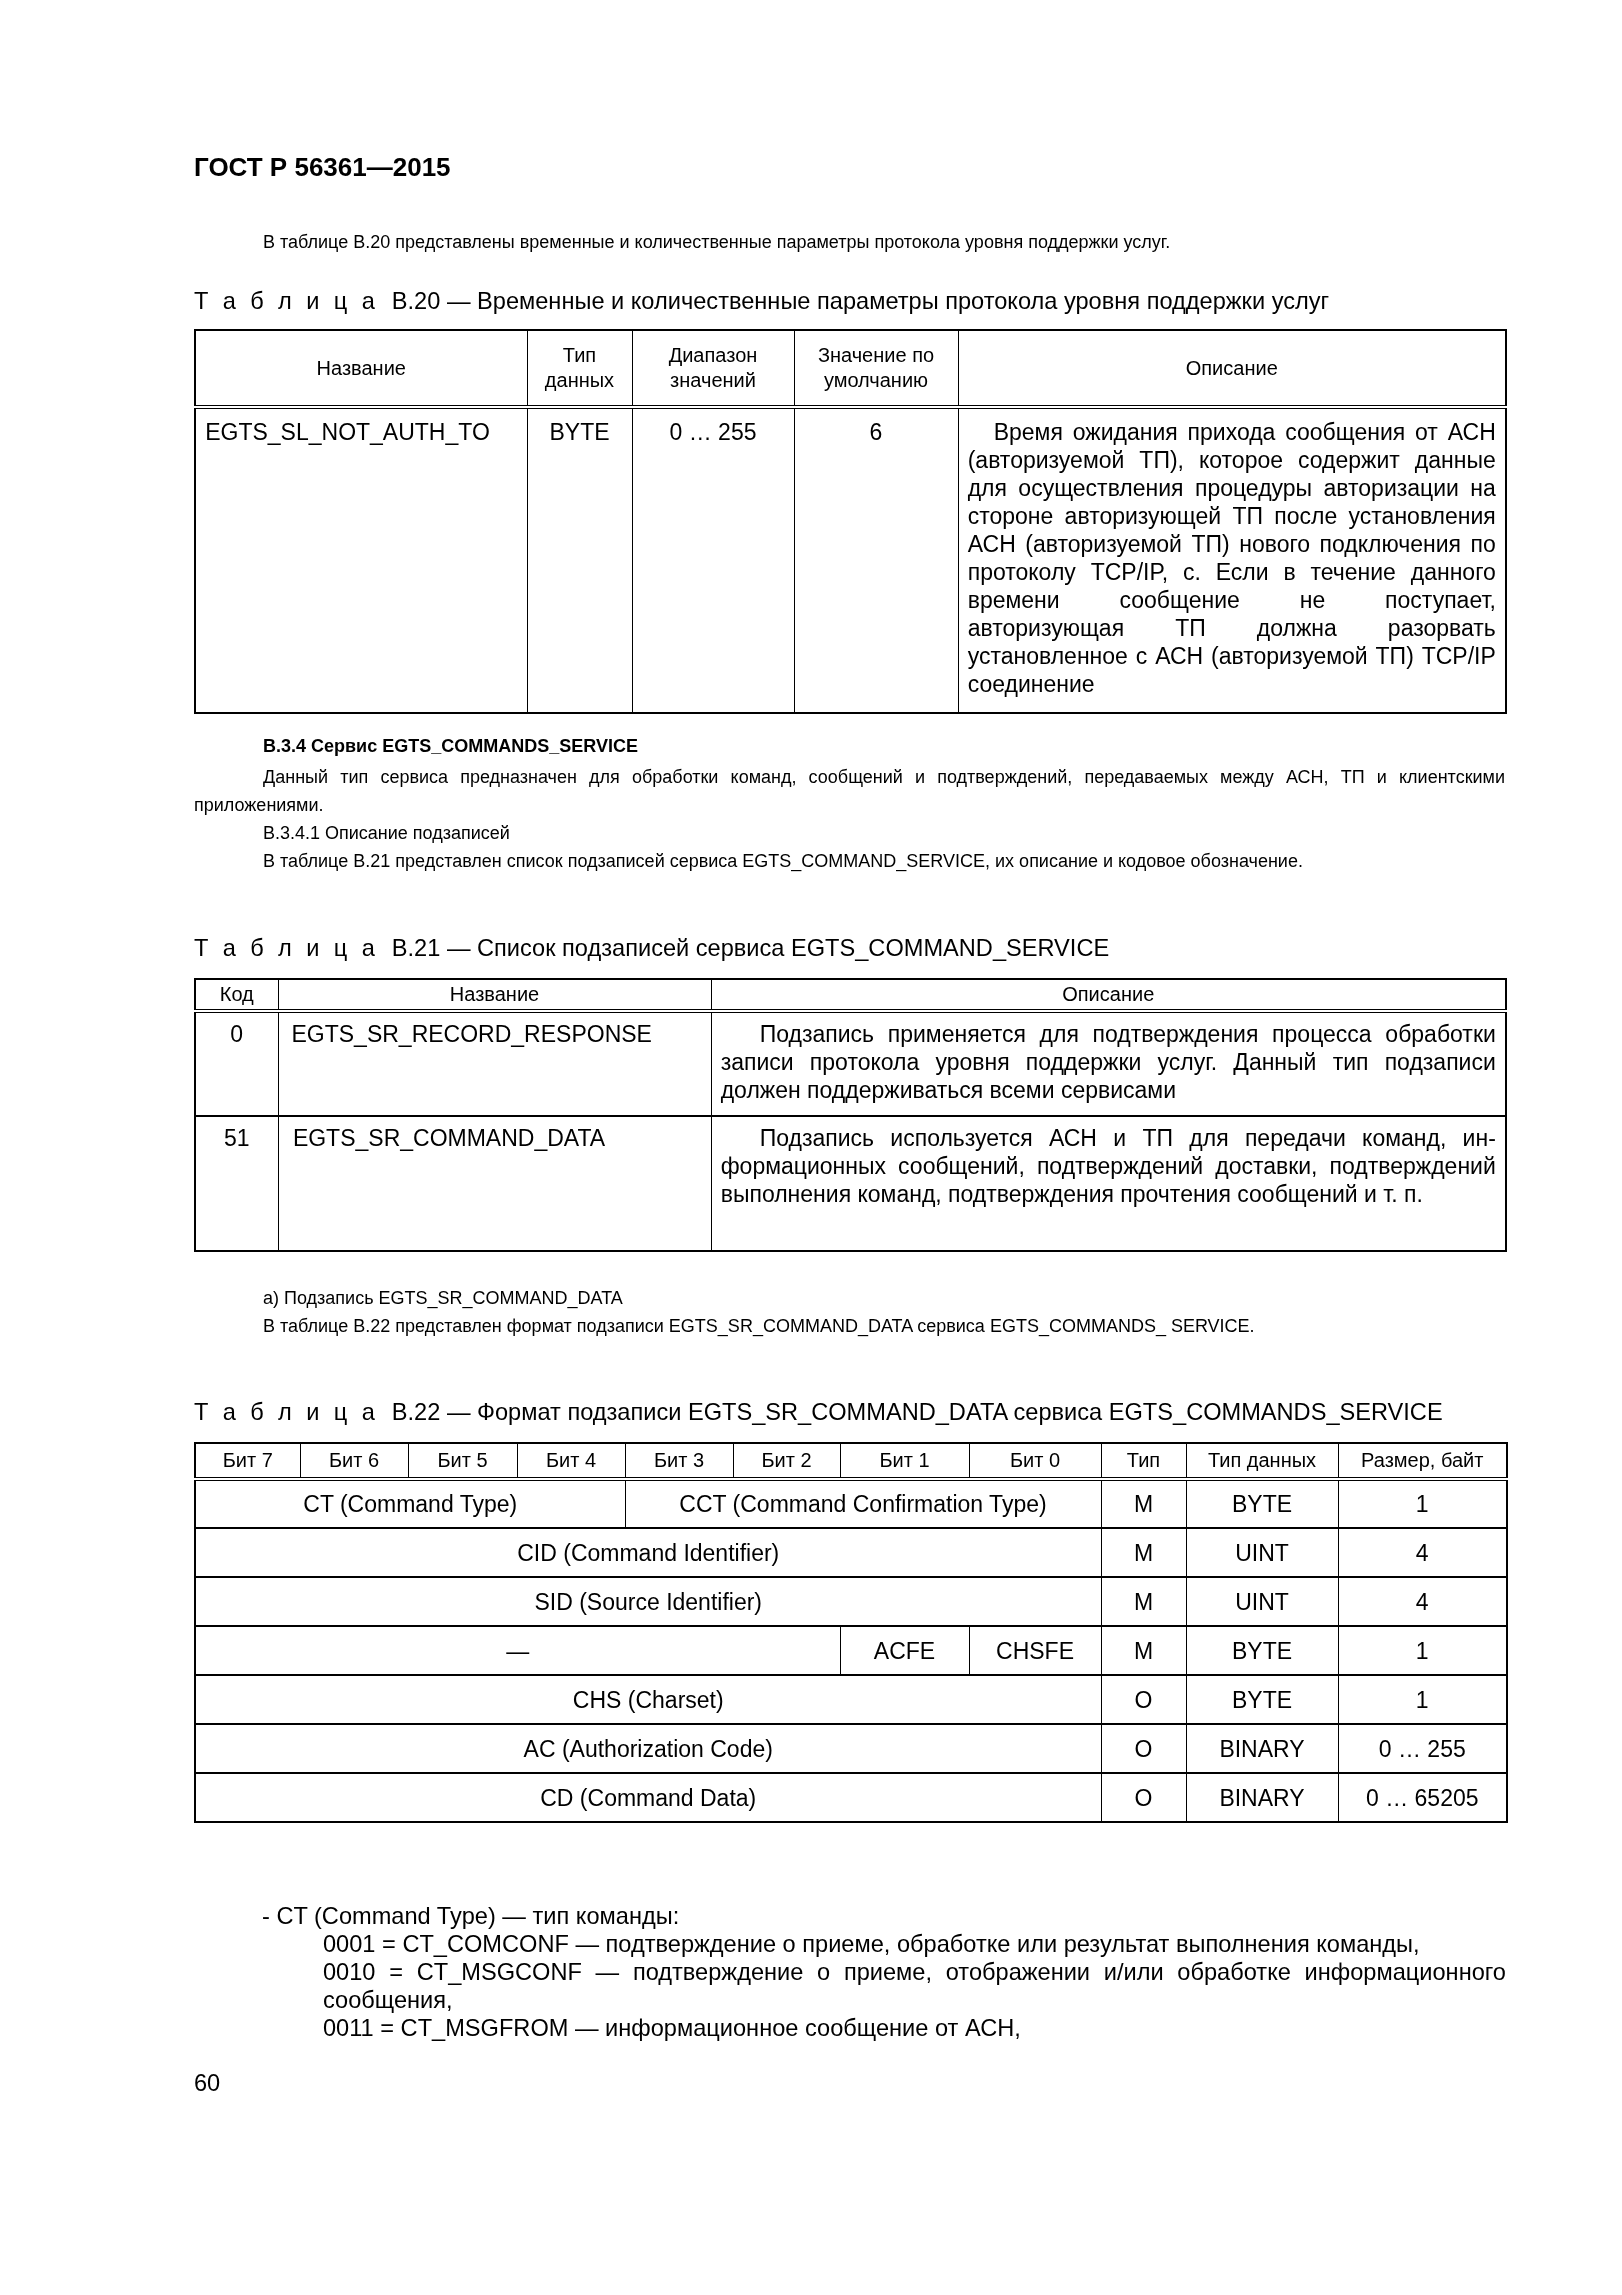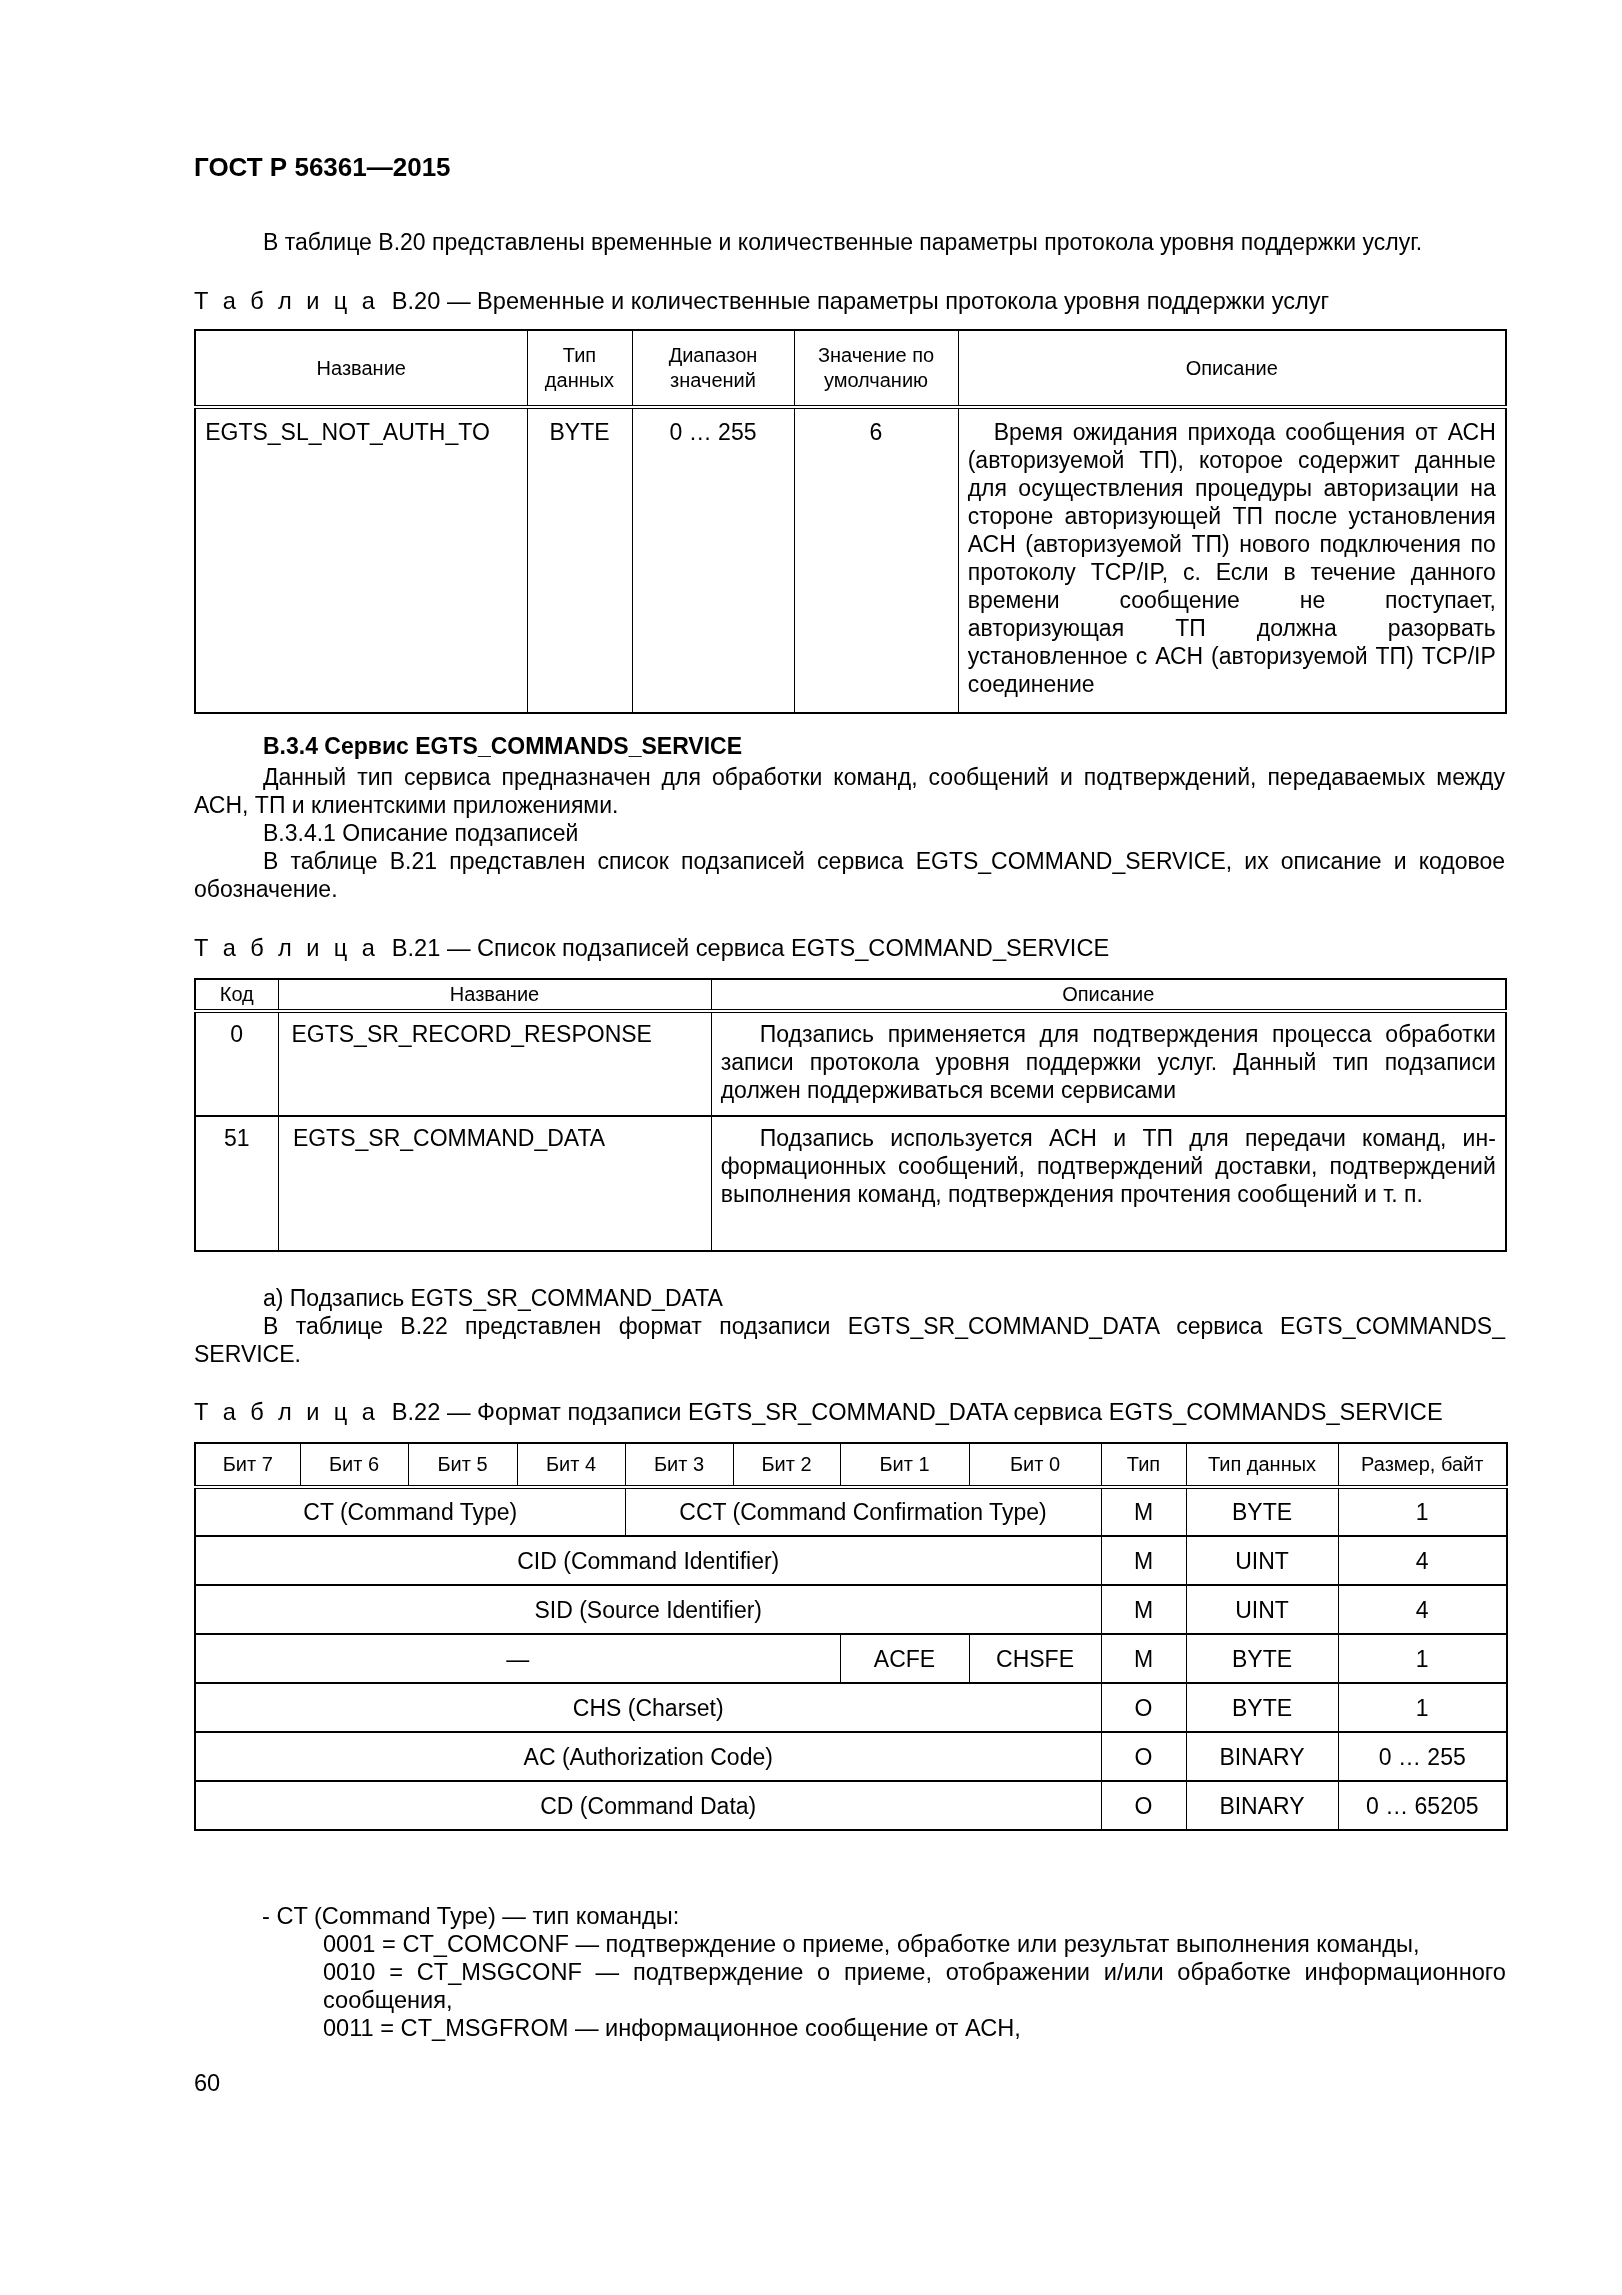--- a/index.html
+++ b/index.html
@@ -1,20 +1,20 @@
 <!DOCTYPE html>
 <html style="font-size:10.5px"><head>
 <meta charset="utf-8">
 <style>
   html, body { margin: 0; padding: 0; background: #ffffff; }
   body { width: 1623px; height: 2295px; position: relative; overflow: hidden;
          font-family: "Liberation Sans", sans-serif; color: #000; }
   .abs { position: absolute; }
   .doc-code { left: 194px; top: 152px; font-size: 26px; font-weight: bold; }
-  .para { left: 194px; width: 1311px; font-size: 23px; line-height: 28px; text-align: justify; }
+  .para { left: 194px; width: 1311px; font-size: 18px; line-height: 28px; text-align: justify; }
   .indent { text-indent: 69px; }
   .caption { left: 194px; font-size: 23.6px; line-height: 28px; white-space: nowrap; }
   .spaced { letter-spacing: 3.9px; }
   table { position: absolute; border-collapse: collapse; table-layout: fixed; }
   td, th { border: 1.3px solid #000; font-weight: normal; padding: 0 9.2px; vertical-align: top; }
   th { font-size: 20px; line-height: 25px; text-align: center; vertical-align: middle; }
   td { font-size: 23px; line-height: 28px; }
   .c { text-align: center; }
   .mid td { vertical-align: middle; text-align: center; }
   .just { text-align: justify; text-indent: 39px; }
@@ -111,21 +111,21 @@
       <col style="width:108px">
     <col style="width:108px">
       <col style="width:107px">
       <col style="width:129px">
       <col style="width:132px">
     <col style="width:85px">
       <col style="width:152px">
       <col style="width:169px">
   </colgroup>
   <tbody>
-      <tr class="hdr" style="height:44px;">
+      <tr class="hdr" style="height:36px;">
     <th style="padding:0;">Бит 7</th>
     <th style="padding:0;">Бит 6</th>
     <th style="padding:0;">Бит 5</th>
     <th style="padding:0;">Бит 4</th>
     <th style="padding:0;">Бит 3</th>
     <th style="padding:0;">Бит 2</th>
     <th style="padding:0;">Бит 1</th>
     <th style="padding:0;">Бит 0</th>
     <th style="padding:0;">Тип</th>
     <th style="padding:0;">Тип данных</th>

